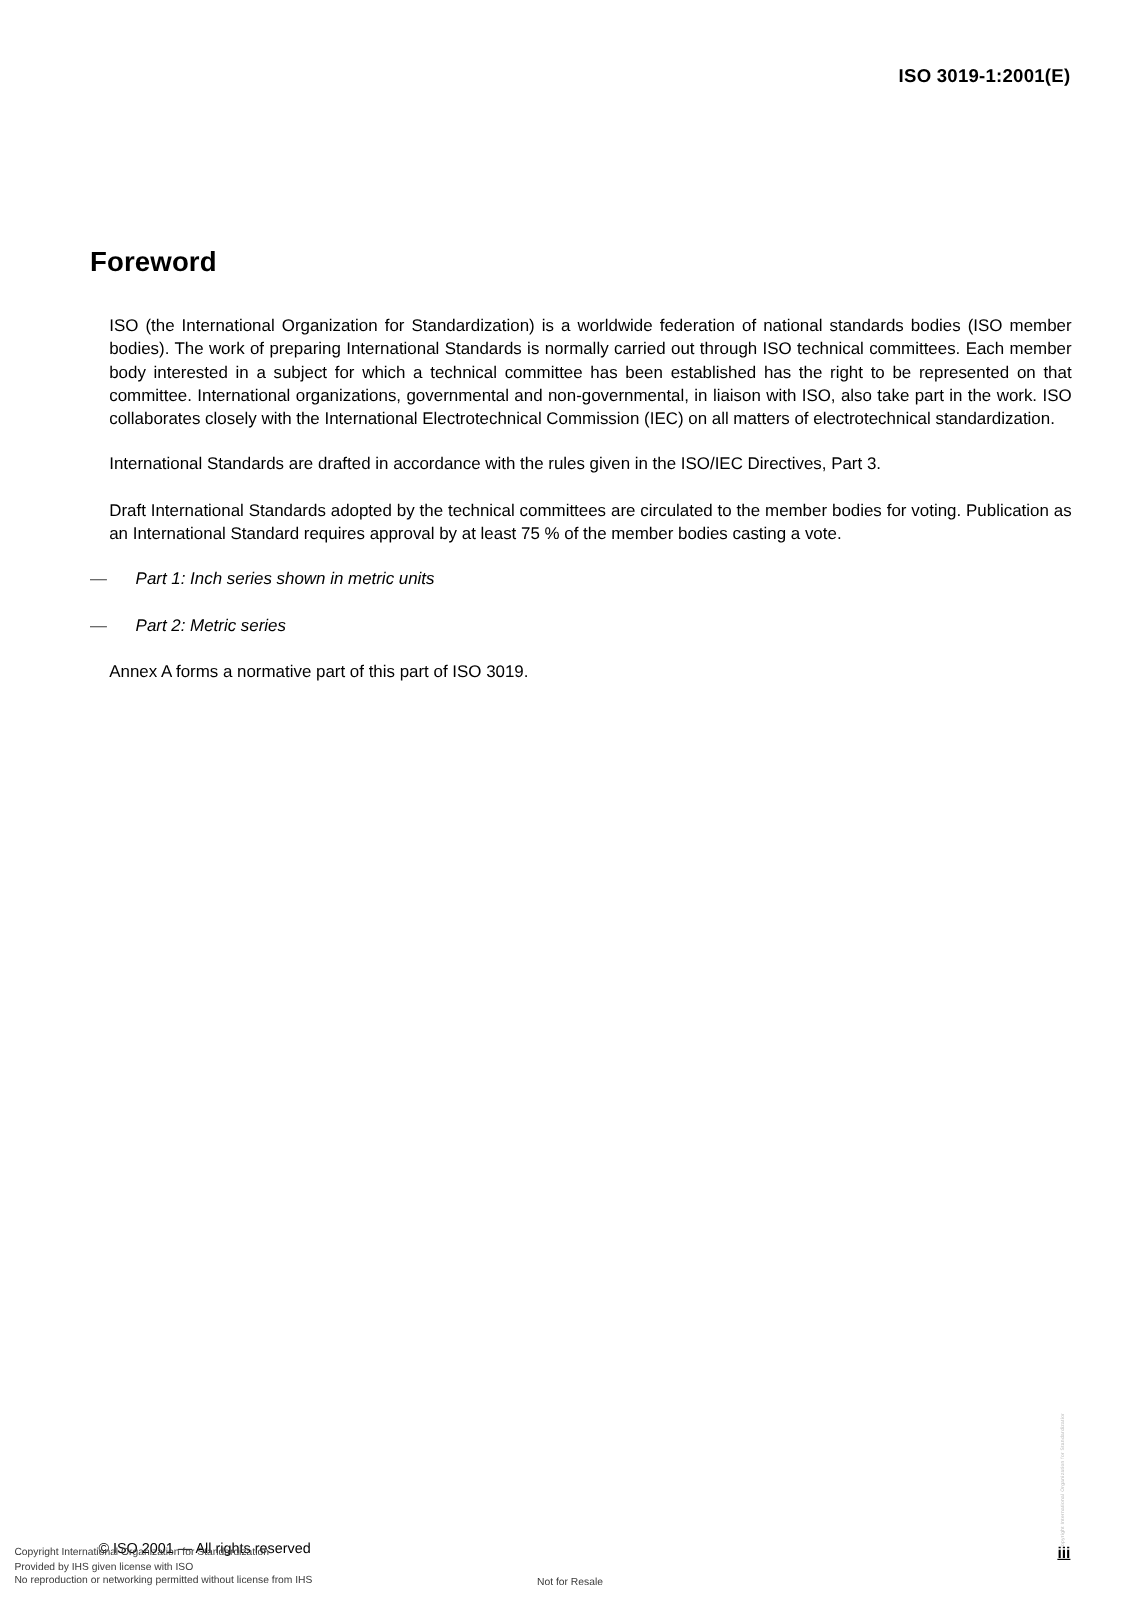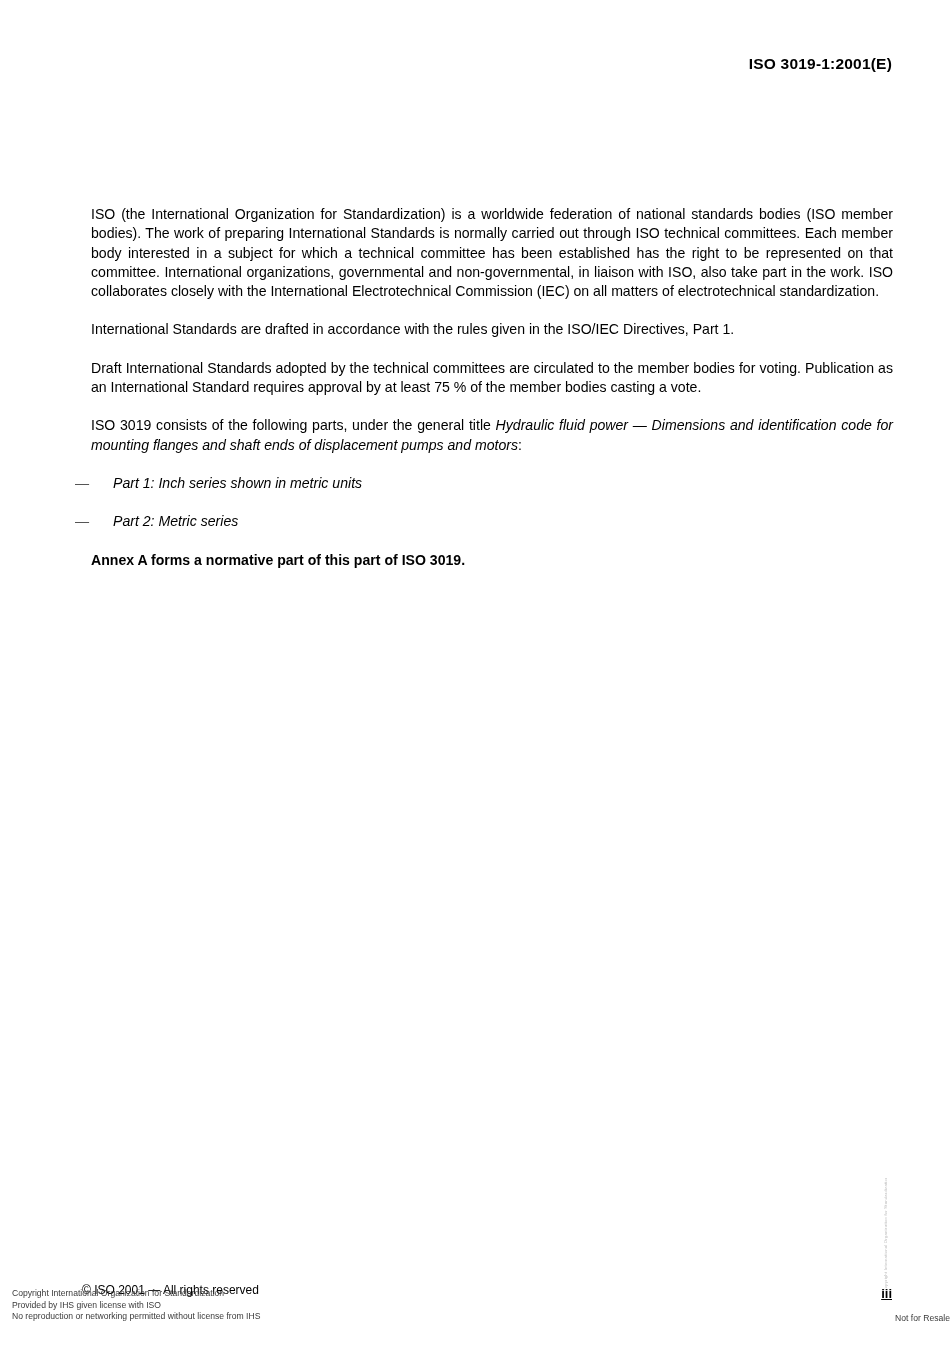--- a/index.html
+++ b/index.html
@@ -49,21 +49,21 @@
     letter-spacing: 0.1px;
   }
 
   p.para {
     margin: 0 0 19px 16px;
     font-size: 14.1px;
     line-height: 19.3px;
     text-align: justify;
     text-justify: inter-word;
   }
-  p.para:last-child { margin-bottom: 0; font-weight: bold; }
+  p.para:last-child { margin-bottom: 0; }
 
   .it { font-style: italic; }
 
   
   .dash-list {
     margin: 0 0 19px 0;
     padding: 0;
     list-style: none;
   }
   .dash-item {
@@ -100,21 +100,21 @@
     line-height: 11.6px;
     color: #3a3a3a;
     white-space: nowrap;
   }
 
   .not-for-resale {
     position: absolute;
     left: 0;
     top: 1313px;
     width: 950px;
-    text-align: right;
+    text-align: center;
     font-size: 8.6px;
     color: #3a3a3a;
   }
 
   .page-number {
     position: absolute;
     right: 58px;
     top: 1286px;
     font-size: 13px;
     font-weight: bold;
@@ -144,33 +144,31 @@
 </style>
 </head>
 <body>
 
 <div class="page">
 
   <div class="doc-header">ISO 3019-1:2001(E)</div>
 
   <div class="content">
 
+    <h1 class="section-title">Foreword</h1>
 
     <p class="para">ISO (the International Organization for Standardization) is a worldwide federation of national standards bodies (ISO member bodies). The work of preparing International Standards is normally carried out through ISO technical committees. Each member body interested in a subject for which a technical committee has been established has the right to be represented on that committee. International organizations, governmental and non-governmental, in liaison with ISO, also take part in the work. ISO collaborates closely with the International Electrotechnical Commission (IEC) on all matters of electrotechnical standardization.</p>
 
-    <p class="para">International Standards are drafted in accordance with the rules given in the ISO/IEC Directives, Part 1.</p>
+    <p class="para">International Standards are drafted in accordance with the rules given in the ISO/IEC Directives, Part 3.</p>
 
     <p class="para">Draft International Standards adopted by the technical committees are circulated to the member bodies for voting. Publication as an International Standard requires approval by at least 75 % of the member bodies casting a vote.</p>
 
 
 
 
-    <p class="para">
-      <span>ISO 3019 consists of the following parts, under the general title </span><span class="it">Hydraulic fluid power — Dimensions and identification code for mounting flanges and shaft ends of displacement pumps and motors</span><span>:</span>
-    </p>
 
     <ul class="dash-list">
       <li class="dash-item">
         <span class="dash">—</span>
         <span>Part 1: Inch series shown in metric units</span>
       </li>
       <li class="dash-item">
         <span class="dash">—</span>
         <span>Part 2: Metric series</span>
       </li>

